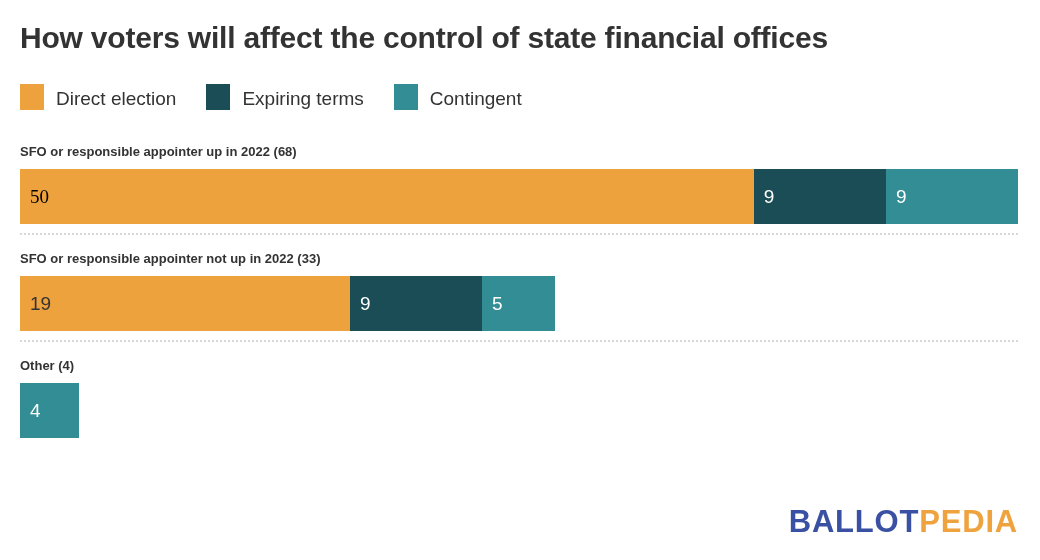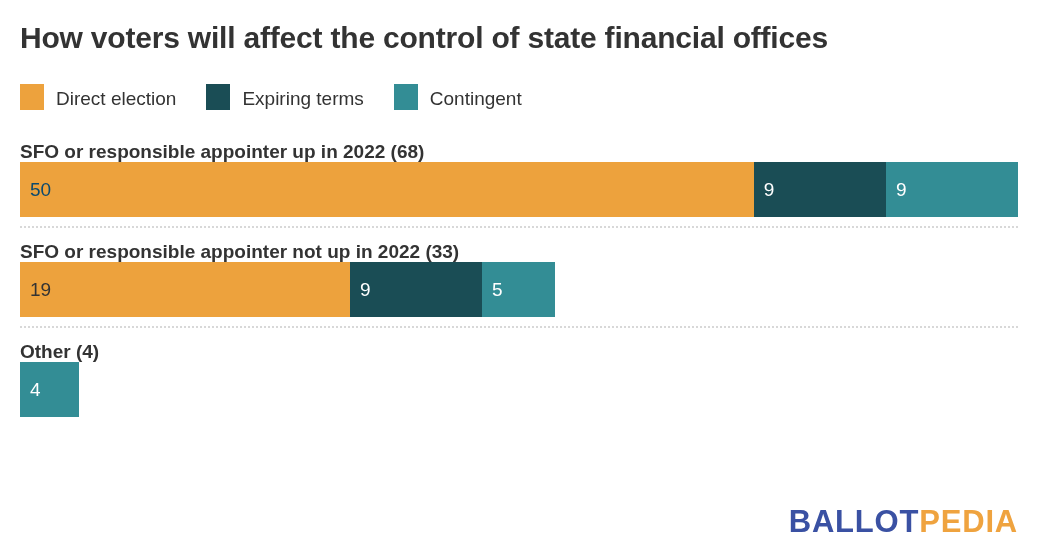--- a/index.html
+++ b/index.html
@@ -60,26 +60,27 @@
     position: absolute;
     left: 0;
     top: 136px;
     width: 1040px;
   }
   .group {
     position: relative;
     padding-left: 20px;
   }
   .group-label {
-    font-size: 19px;
+    font-size: 13px;
     font-weight: bold;
     color: #333333;
     white-space: nowrap;
     line-height: 20px;
     padding-top: 6px;
+    padding-bottom: 7px;
   }
   .bar-row {
     display: flex;
     align-items: stretch;
     height: 55px;
   }
   .bar-seg {
     position: relative;
     height: 55px;
     box-sizing: border-box;
@@ -132,21 +133,21 @@
         <span class="legend-swatch" style="background: rgb(51, 141, 149);"></span>
         <span class="legend-label">Contingent</span>
       </div>
     </div>
 
   <div class="groups" id="groups">
       <div class="group">
         <div class="group-label">SFO or responsible appointer up in 2022 (68)</div>
         <div class="bar-row">
           <div class="bar-seg" style="background: rgb(237, 162, 61); width: 733.824px;">
-            <span class="bar-seg-value" style="color: #0c4a6e;">50</span>
+            <span class="bar-seg-value" style="color: #000000; font-family: Liberation Serif, serif;">50</span>
           </div>
           <div class="bar-seg" style="background: rgb(26, 77, 85); width: 132.088px;">
             <span class="bar-seg-value" style="color: rgb(255, 255, 255);">9</span>
           </div>
           <div class="bar-seg" style="background: rgb(51, 141, 149); width: 132.088px;">
             <span class="bar-seg-value" style="color: rgb(255, 255, 255);">9</span>
           </div>
         </div>
       </div>
       <div class="sep"></div>

